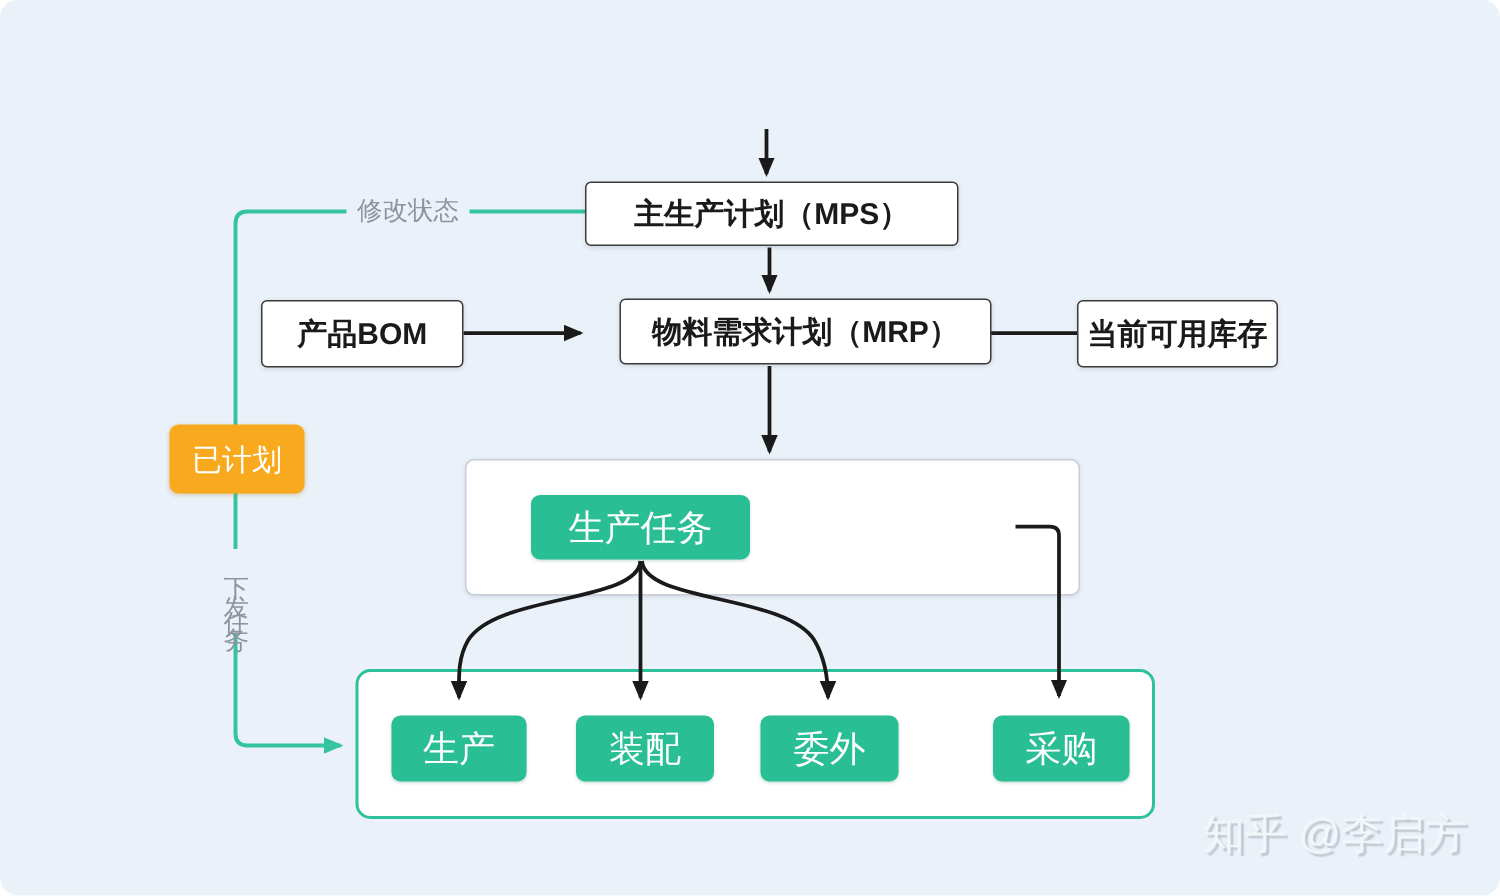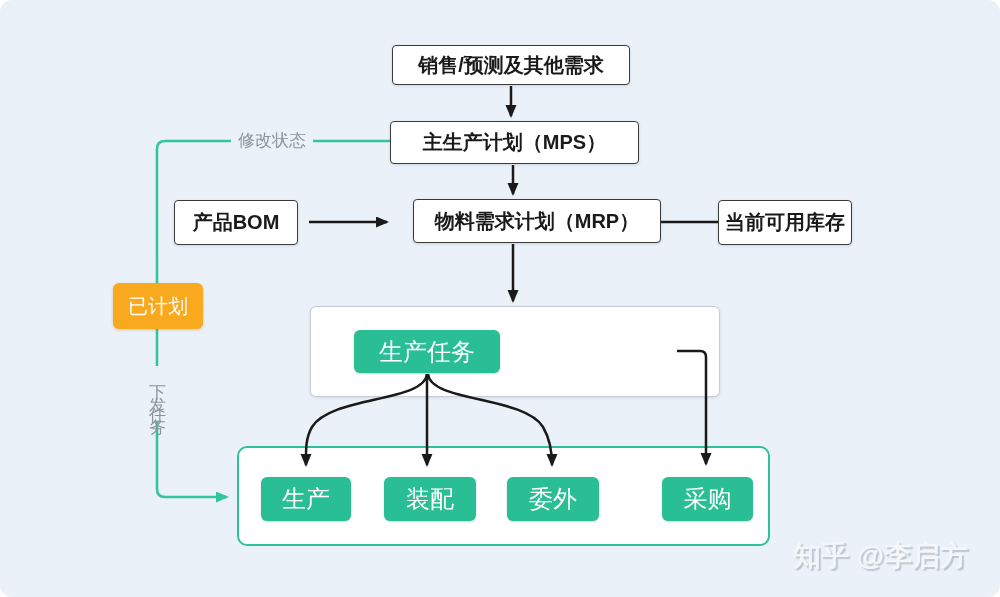--- a/index.html
+++ b/index.html
@@ -35,22 +35,22 @@
   .edge-label{
     position:absolute;z-index:3;color:#8C949C;background:#EAF1F9;
     font-size:17px;text-align:right;
   }
   .edge-label.horizontal{padding:0 7px;line-height:22px;}
   .edge-label.vertical{
     writing-mode:vertical-rl;letter-spacing:11px;line-height:26px;
     padding:6px 0;
   }
   .watermark{
-    position:absolute;right:32px;bottom:22px;z-index:3;
-    font-size:28px;font-weight:bold;color:#f4f7fa;
+    position:absolute;right:22px;bottom:22px;z-index:3;
+    font-size:28px;font-weight:normal;color:#f4f7fa;
     text-shadow:2px 2px 1px rgba(162,173,184,0.6);
     margin-top:48px;
   }
 </style>
 </head>
 <body>
 
 <div class="canvas">
 
   <div class="layer-containers">
@@ -76,27 +76,26 @@
     <path d="M718,222 L644,222" fill="none" stroke="#1a1a1a" stroke-width="2.5" marker-end="url(#ab)"></path>
     <path d="M513,244 L513,301" fill="none" stroke="#1a1a1a" stroke-width="2.5" marker-end="url(#ab)"></path>
 
     <path d="M427,374 C425,402 331,396 312,427 C305,439 306,452 306,465" fill="none" stroke="#1a1a1a" stroke-width="2.5" marker-end="url(#ab)"></path>
     <path d="M427,374 L427,465" fill="none" stroke="#1a1a1a" stroke-width="2.5" marker-end="url(#ab)"></path>
     <path d="M428,374 C430,402 524,396 543,427 C550,439 552,452 552,465" fill="none" stroke="#1a1a1a" stroke-width="2.5" marker-end="url(#ab)"></path>
 
     <path d="M677,351 L700,351 Q706,351 706,357 L706,464" fill="none" stroke="#1a1a1a" stroke-width="2.5" marker-end="url(#ab)"></path>
   </svg>
 
-  <div class="node white-box" style="left:392px;top:45px;width:238px;height:40px">销售/预测及其他需求</div>
 
   <div class="node white-box" style="left:390px;top:121px;width:249px;height:43px">主生产计划（MPS）</div>
 
   <div class="node white-box" style="left:413px;top:199px;width:248px;height:44px">物料需求计划（MRP）</div>
 
-  <div class="node white-box" style="left:174px;top:200px;width:124px;height:45px">产品BOM</div>
+  <div class="node white-box" style="left:174px;top:200px;width:135px;height:45px">产品BOM</div>
 
   <div class="node white-box" style="left:718px;top:200px;width:134px;height:45px">当前可用库存</div>
 
   <div class="node green-btn" style="left:354px;top:330px;width:146px;height:43px">生产任务</div>
 
 
   <div class="node green-btn" style="left:261px;top:477px;width:90px;height:44px">生产</div>
 
   <div class="node green-btn" style="left:384px;top:477px;width:92px;height:44px">装配</div>
 

